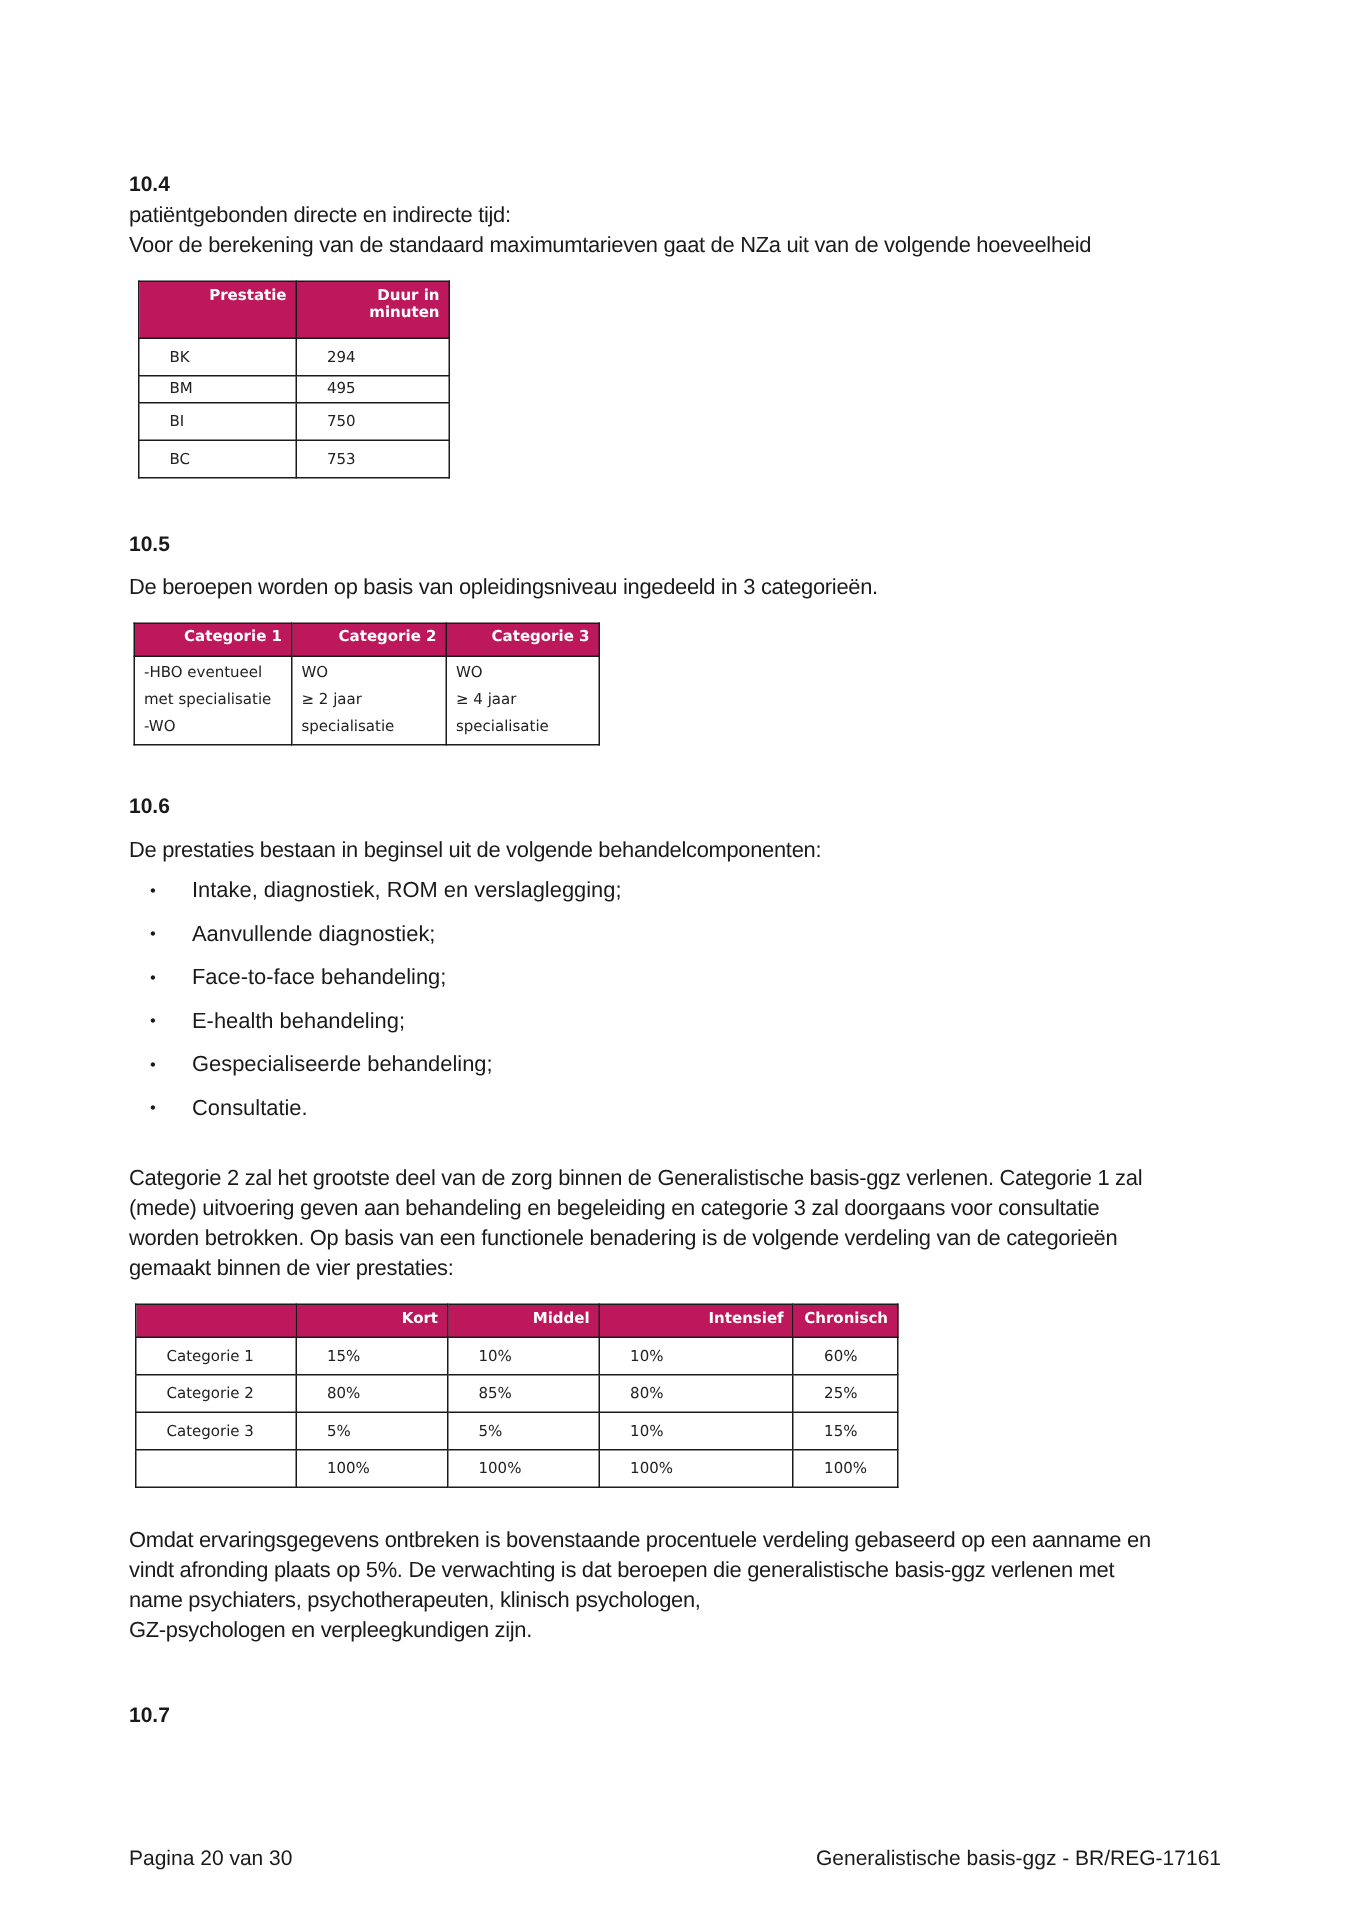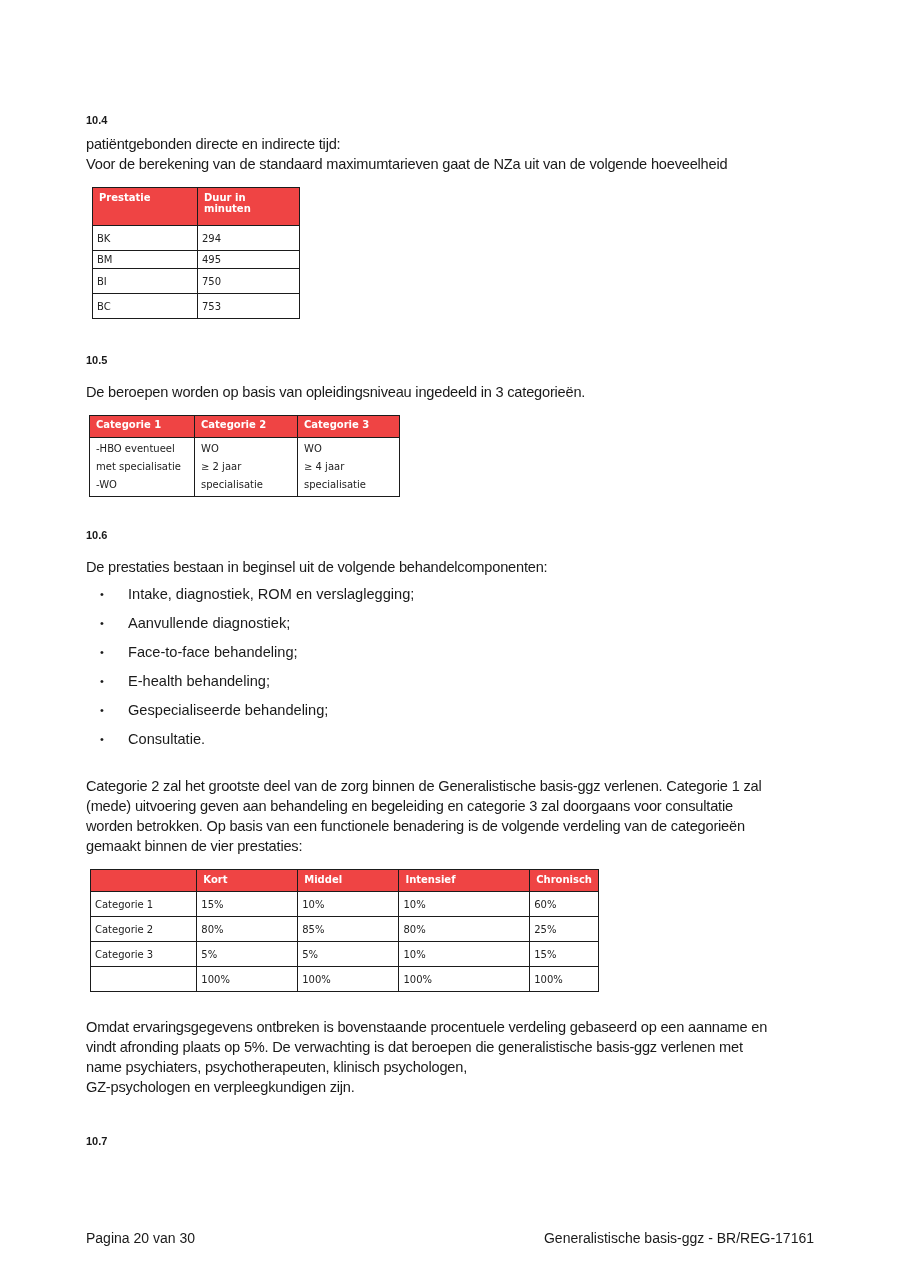--- a/index.html
+++ b/index.html
@@ -1,24 +1,24 @@
 <!DOCTYPE html>
 <html><head>
 <meta charset="utf-8">
 <style>
   html, body { margin: 0; padding: 0; background: #ffffff; }
   body { width: 900px; height: 1273px; position: relative; overflow: hidden;
          font-family: "Liberation Sans", sans-serif; color: #1a1a1a; }
   .abs { position: absolute; }
-  .heading { font-family: "Liberation Sans", sans-serif; font-weight: bold; font-size: 11px; left: 86px; }
+  .heading { font-family: "Liberation Sans", sans-serif; font-weight: bold; font-size: 14px; left: 86px; }
   .para { font-size: 14.6px; line-height: 20px; left: 86px; width: 740px; letter-spacing: -0.2px; }
   table.doc { border-collapse: collapse; position: absolute; font-family: "DejaVu Sans", sans-serif; font-size: 10px; color: #222; }
-  table.doc th { background: #ef4444; color: #ffffff; font-weight: bold; text-align: left; vertical-align: top;
+  table.doc th { background: #be185d; color: #ffffff; font-weight: bold; text-align: right; vertical-align: top;
                  border: 1.5px solid #1b1b1b; padding: 4px 6px; }
-  table.doc td { border: 1.5px solid #1b1b1b; padding: 3px 4px; vertical-align: middle; }
+  table.doc td { border: 1.5px solid #1b1b1b; padding: 3px 20px; vertical-align: middle; }
   ul.bullets { position: absolute; left: 100px; top: 584px; margin: 0; padding: 0; list-style: none; font-size: 14.6px; }
   ul.bullets li { height: 29px; line-height: 20px; display: flex; }
   ul.bullets .dot { width: 28px; font-size: 11px; line-height: 20px; }
   .footer { font-size: 14px; top: 1212px; margin-top: 18px; }
 </style>
 </head>
 <body>
 
 <div class="abs heading" style="top:114px;">10.4</div>
 <div class="abs para" style="top:134px;">

